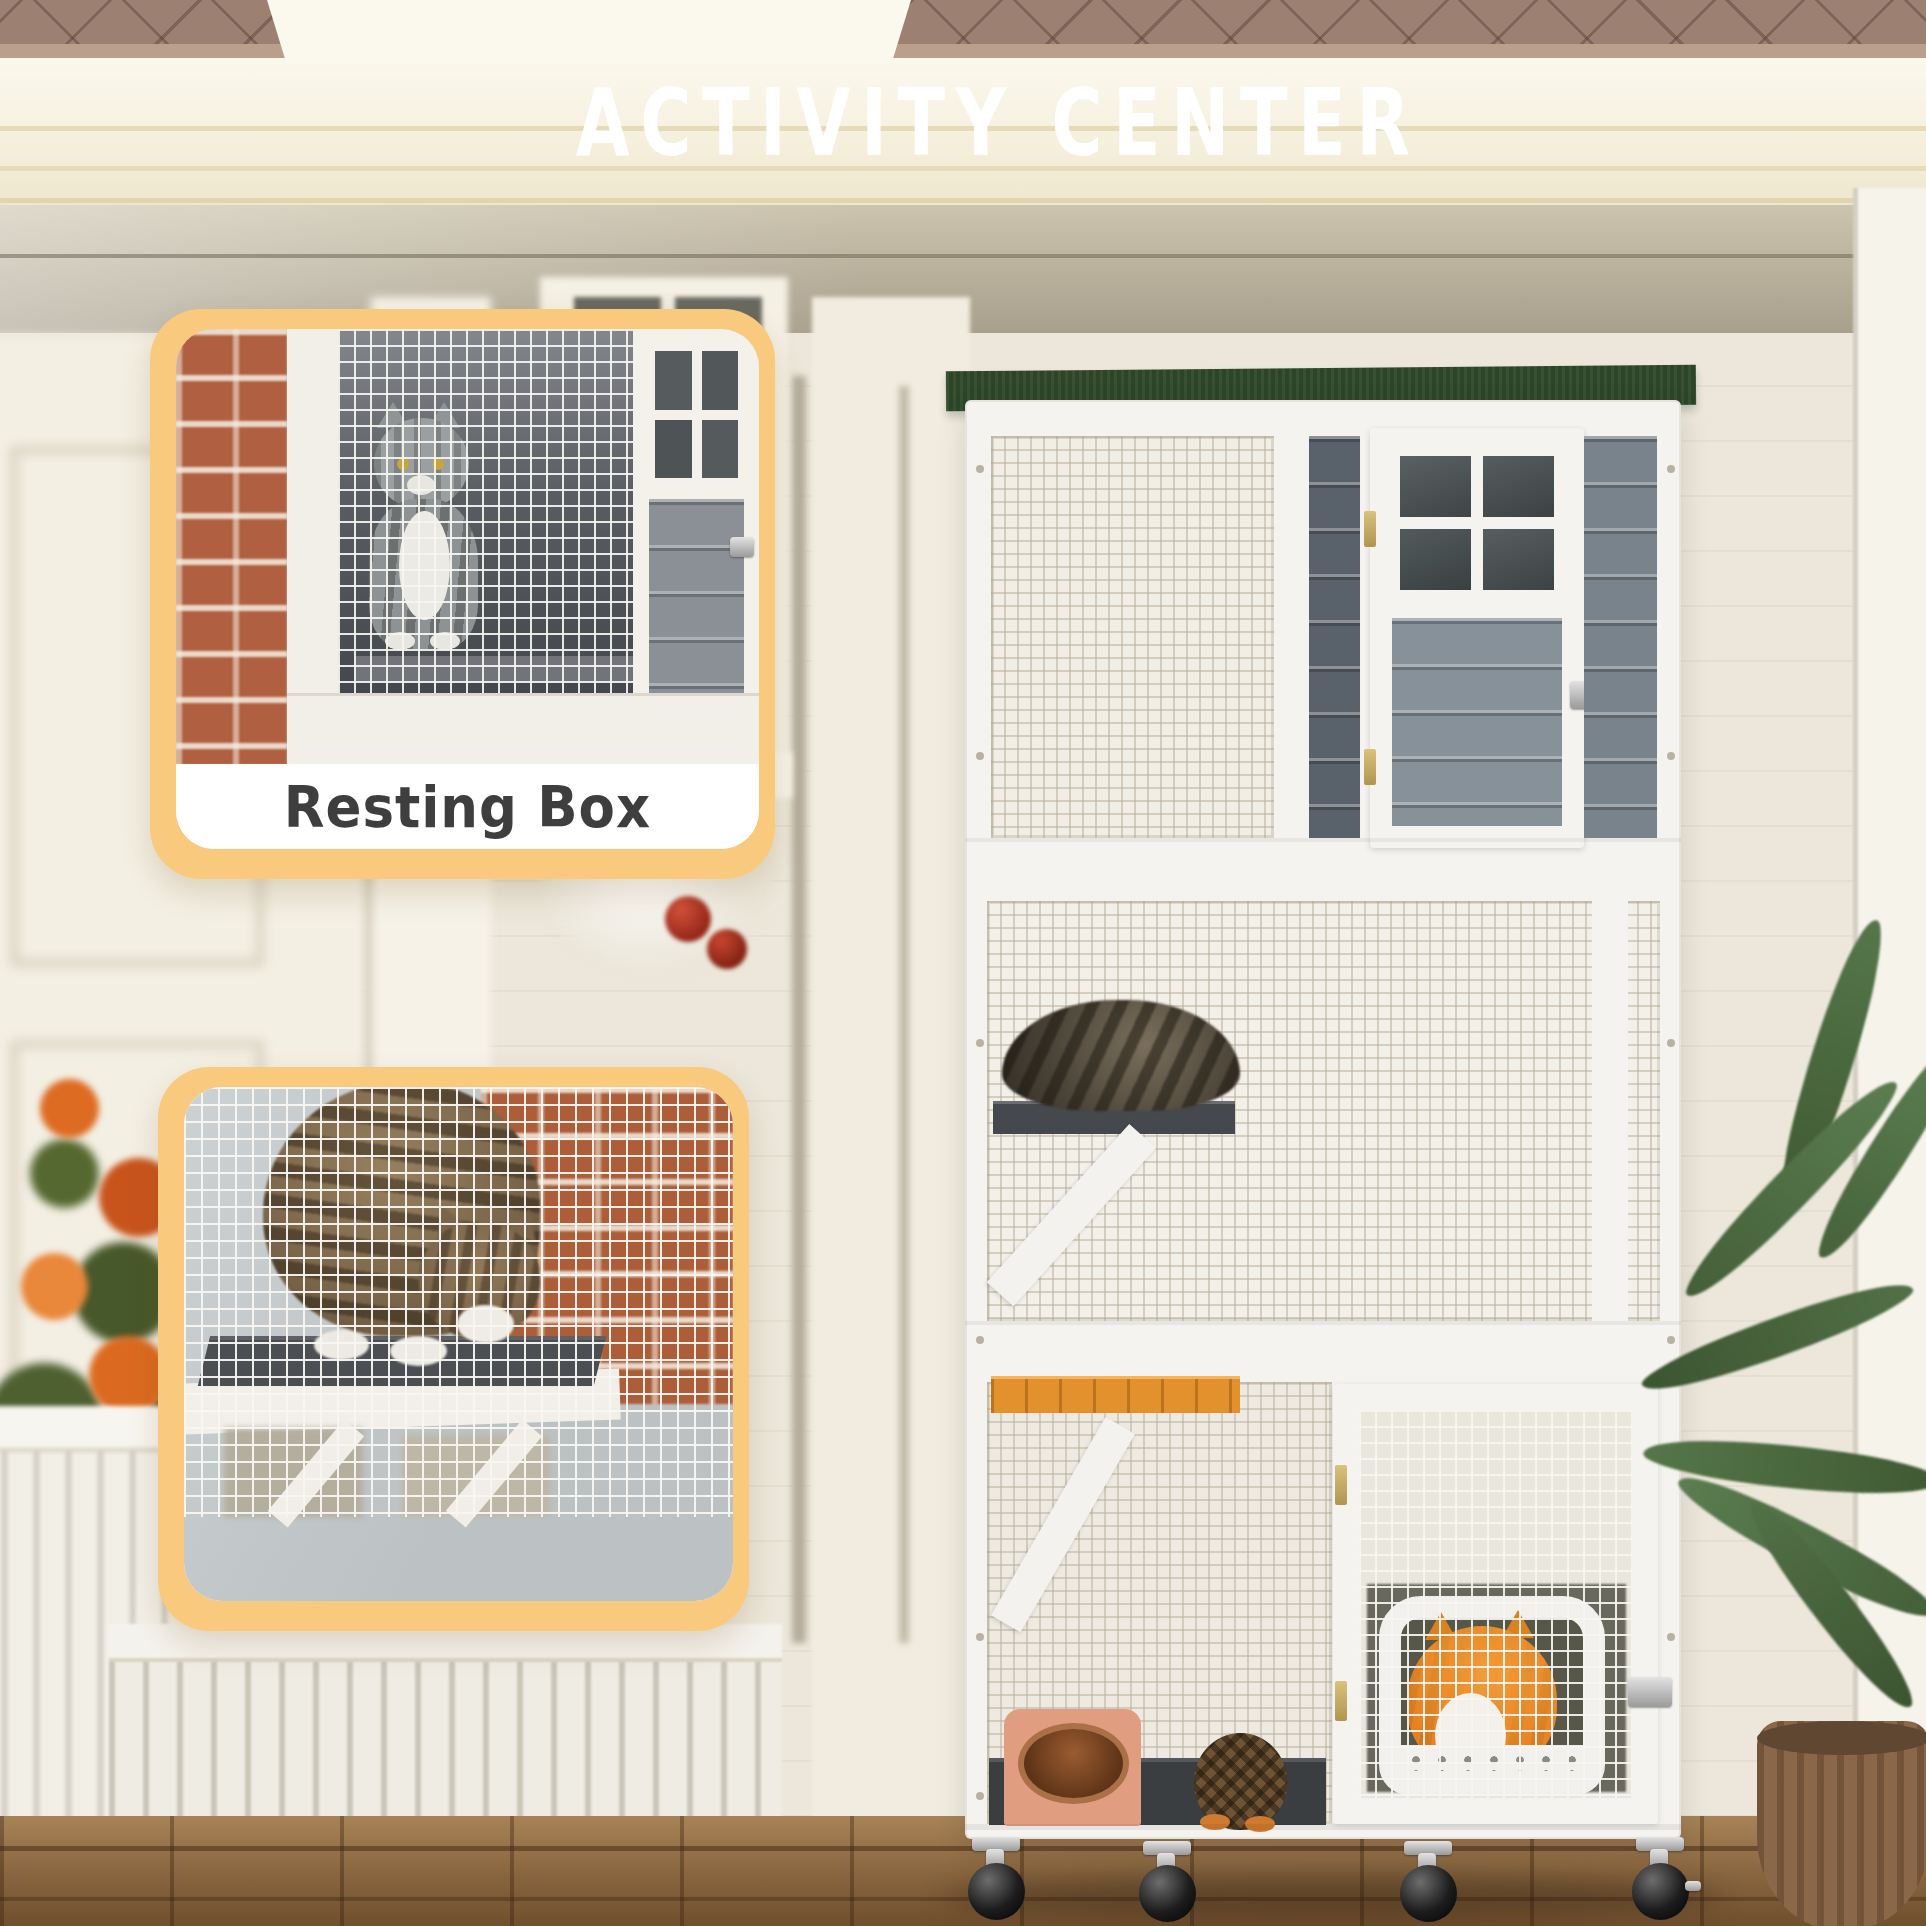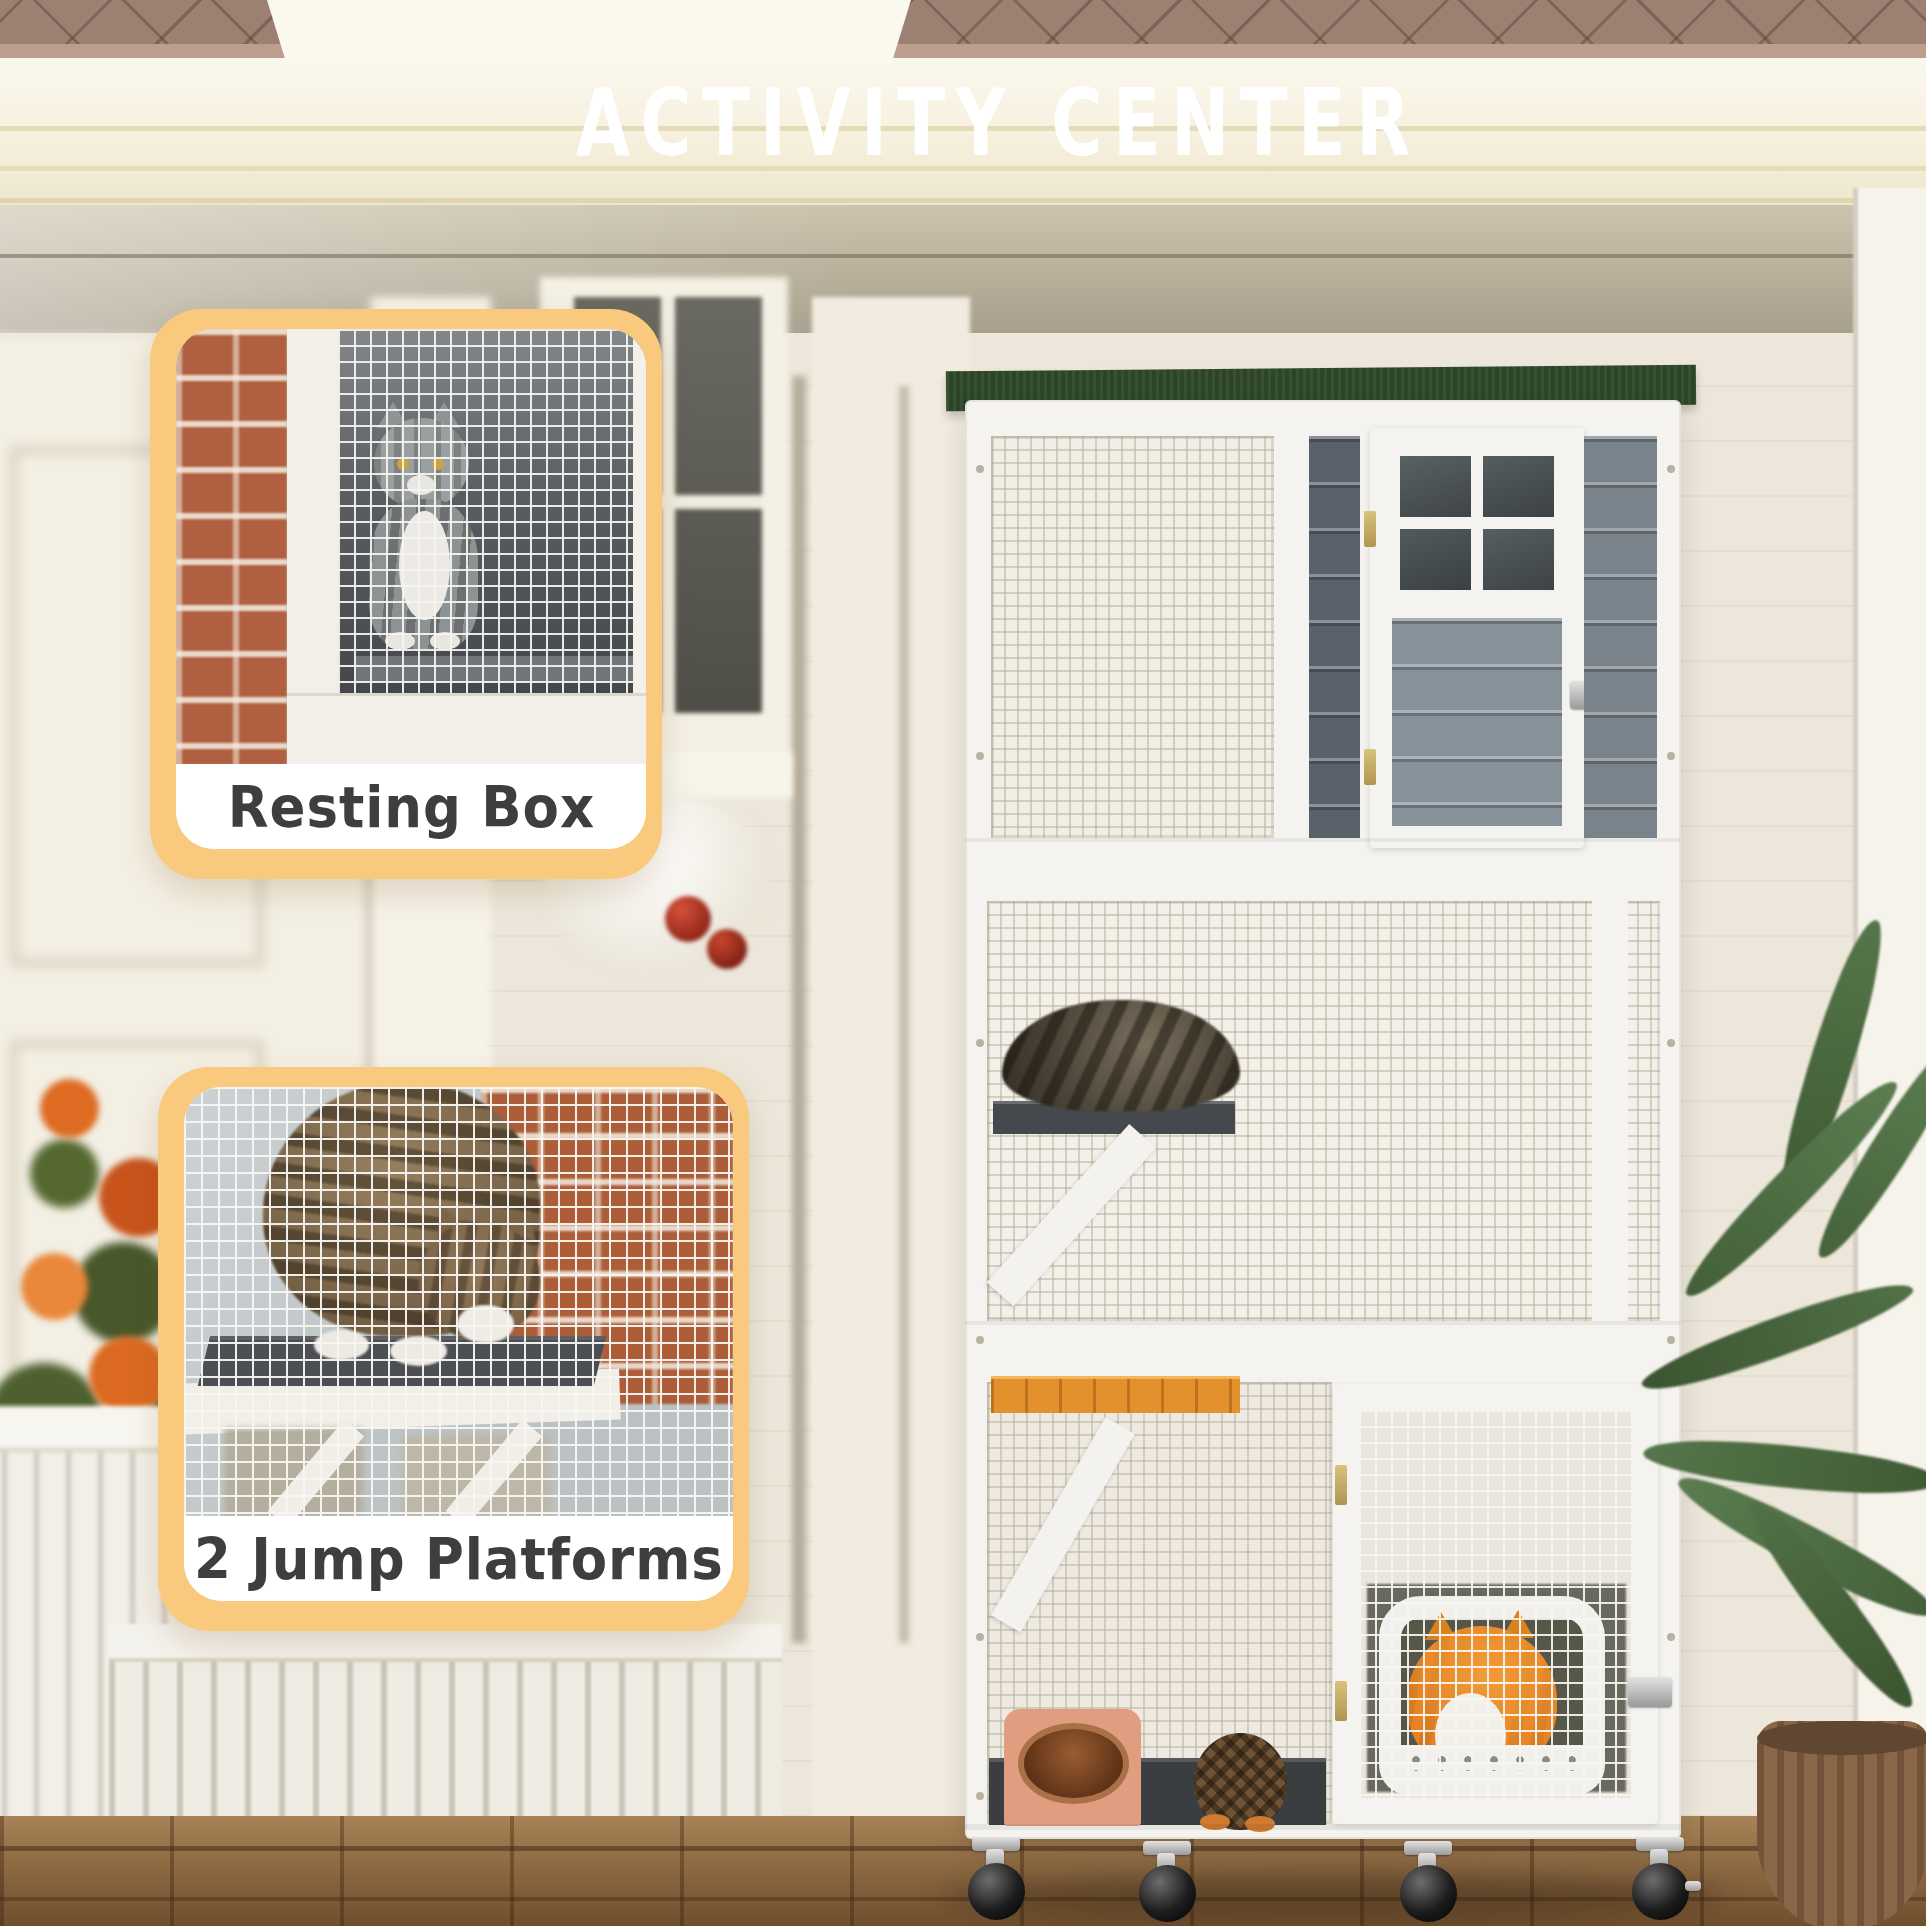--- a/index.html
+++ b/index.html
@@ -261,21 +261,21 @@
     <div class="abs b1" style="left:1663px;top:1525px;width:287px;height:44px;border-radius:100% 50% 100% 50%;background:linear-gradient(90deg,#5b7d50,#44603a);transform:rotate(30deg);"></div>
     <div class="abs b1" style="left:1703px;top:1584px;width:257px;height:42px;border-radius:100% 50% 100% 50%;background:linear-gradient(90deg,#527147,#3c5531);transform:rotate(55deg);"></div>
     <div class="abs b1" style="left:1762px;top:1129px;width:257px;height:40px;border-radius:50% 100% 50% 100%;background:linear-gradient(90deg,#46633b,#5d7f52);transform:rotate(-60deg);"></div>
     <div class="abs" style="left:1757px;top:1721px;width:173px;height:208px;
                 border-radius:24px 24px 45% 45%;background-color:#8a6749;
                 background-image:repeating-linear-gradient(90deg, rgba(60,38,20,0.30) 0 7px, transparent 7px 20px);">
       <div class="abs" style="left:0;top:0;width:173px;height:34px;border-radius:50%;background:#5f4732;"></div>
     </div>
   </div>
 
-  <div class="callout" style="left:150px;top:309px;width:512px;height:570px;text-decoration:underline;">
+  <div class="callout" style="left:150px;top:309px;width:625px;height:570px;text-decoration:underline;">
     <div class="callout-inner">
       <div class="photo">
         <div class="abs" style="left:0;top:0;width:583px;height:28px;background:#d9d0bf;"></div>
         <div class="abs brick b1" style="left:0;top:0;width:111px;height:436px;"></div>
         <div class="abs" style="left:111px;top:0;width:51px;height:436px;background:#f2efe9;box-shadow:2px 0 4px rgba(0,0,0,0.15);"></div>
         <div class="abs" style="left:162px;top:0;width:303px;height:364px;background:linear-gradient(180deg,#83868a 0%,#5a5e62 45%,#44474b 100%);"></div>
         <div class="abs" style="left:178px;top:327px;width:287px;height:26px;background:#71757a;"></div>
         <div class="abs" style="left:193px;top:79px;width:109px;height:242px;filter:blur(0.5px);">
           <div class="ear" style="left:8px;top:-6px;border-bottom:26px solid #8f9597;"></div>
           <div class="ear" style="left:59px;top:-6px;border-bottom:26px solid #8f9597;"></div>
@@ -327,23 +327,20 @@
           <div class="ear" style="left:246px;top:127px;border-bottom:30px solid #7b6448;transform:rotate(18deg);"></div>
           <div class="abs" style="left:156px;top:141px;width:121px;height:117px;border-radius:48%;
                       background-image:repeating-linear-gradient(100deg, rgba(30,22,12,0.35) 0 10px, transparent 10px 24px),
                                        radial-gradient(circle at 50% 40%, #92795a, #7a6448 70%);"></div>
           <div class="abs" style="left:194px;top:224px;width:57px;height:38px;border-radius:50%;background:#efece5;"></div>
           <div class="abs" style="left:51px;top:249px;width:55px;height:30px;border-radius:50%;background:#eceae2;"></div>
           <div class="abs" style="left:127px;top:255px;width:57px;height:30px;border-radius:50%;background:#eceae2;"></div>
         </div>
         <div class="abs mesh-lines17" style="left:0;top:0;width:549px;height:430px;"></div>
       </div>
-      <div class="label">
-        <span>2 Jump Platforms</span>
-      </div>
     </div>
   </div>
 
   <div class="abs title">
     <span>ACTIVITY CENTER</span>
   </div>
 
 </div>
 
 

